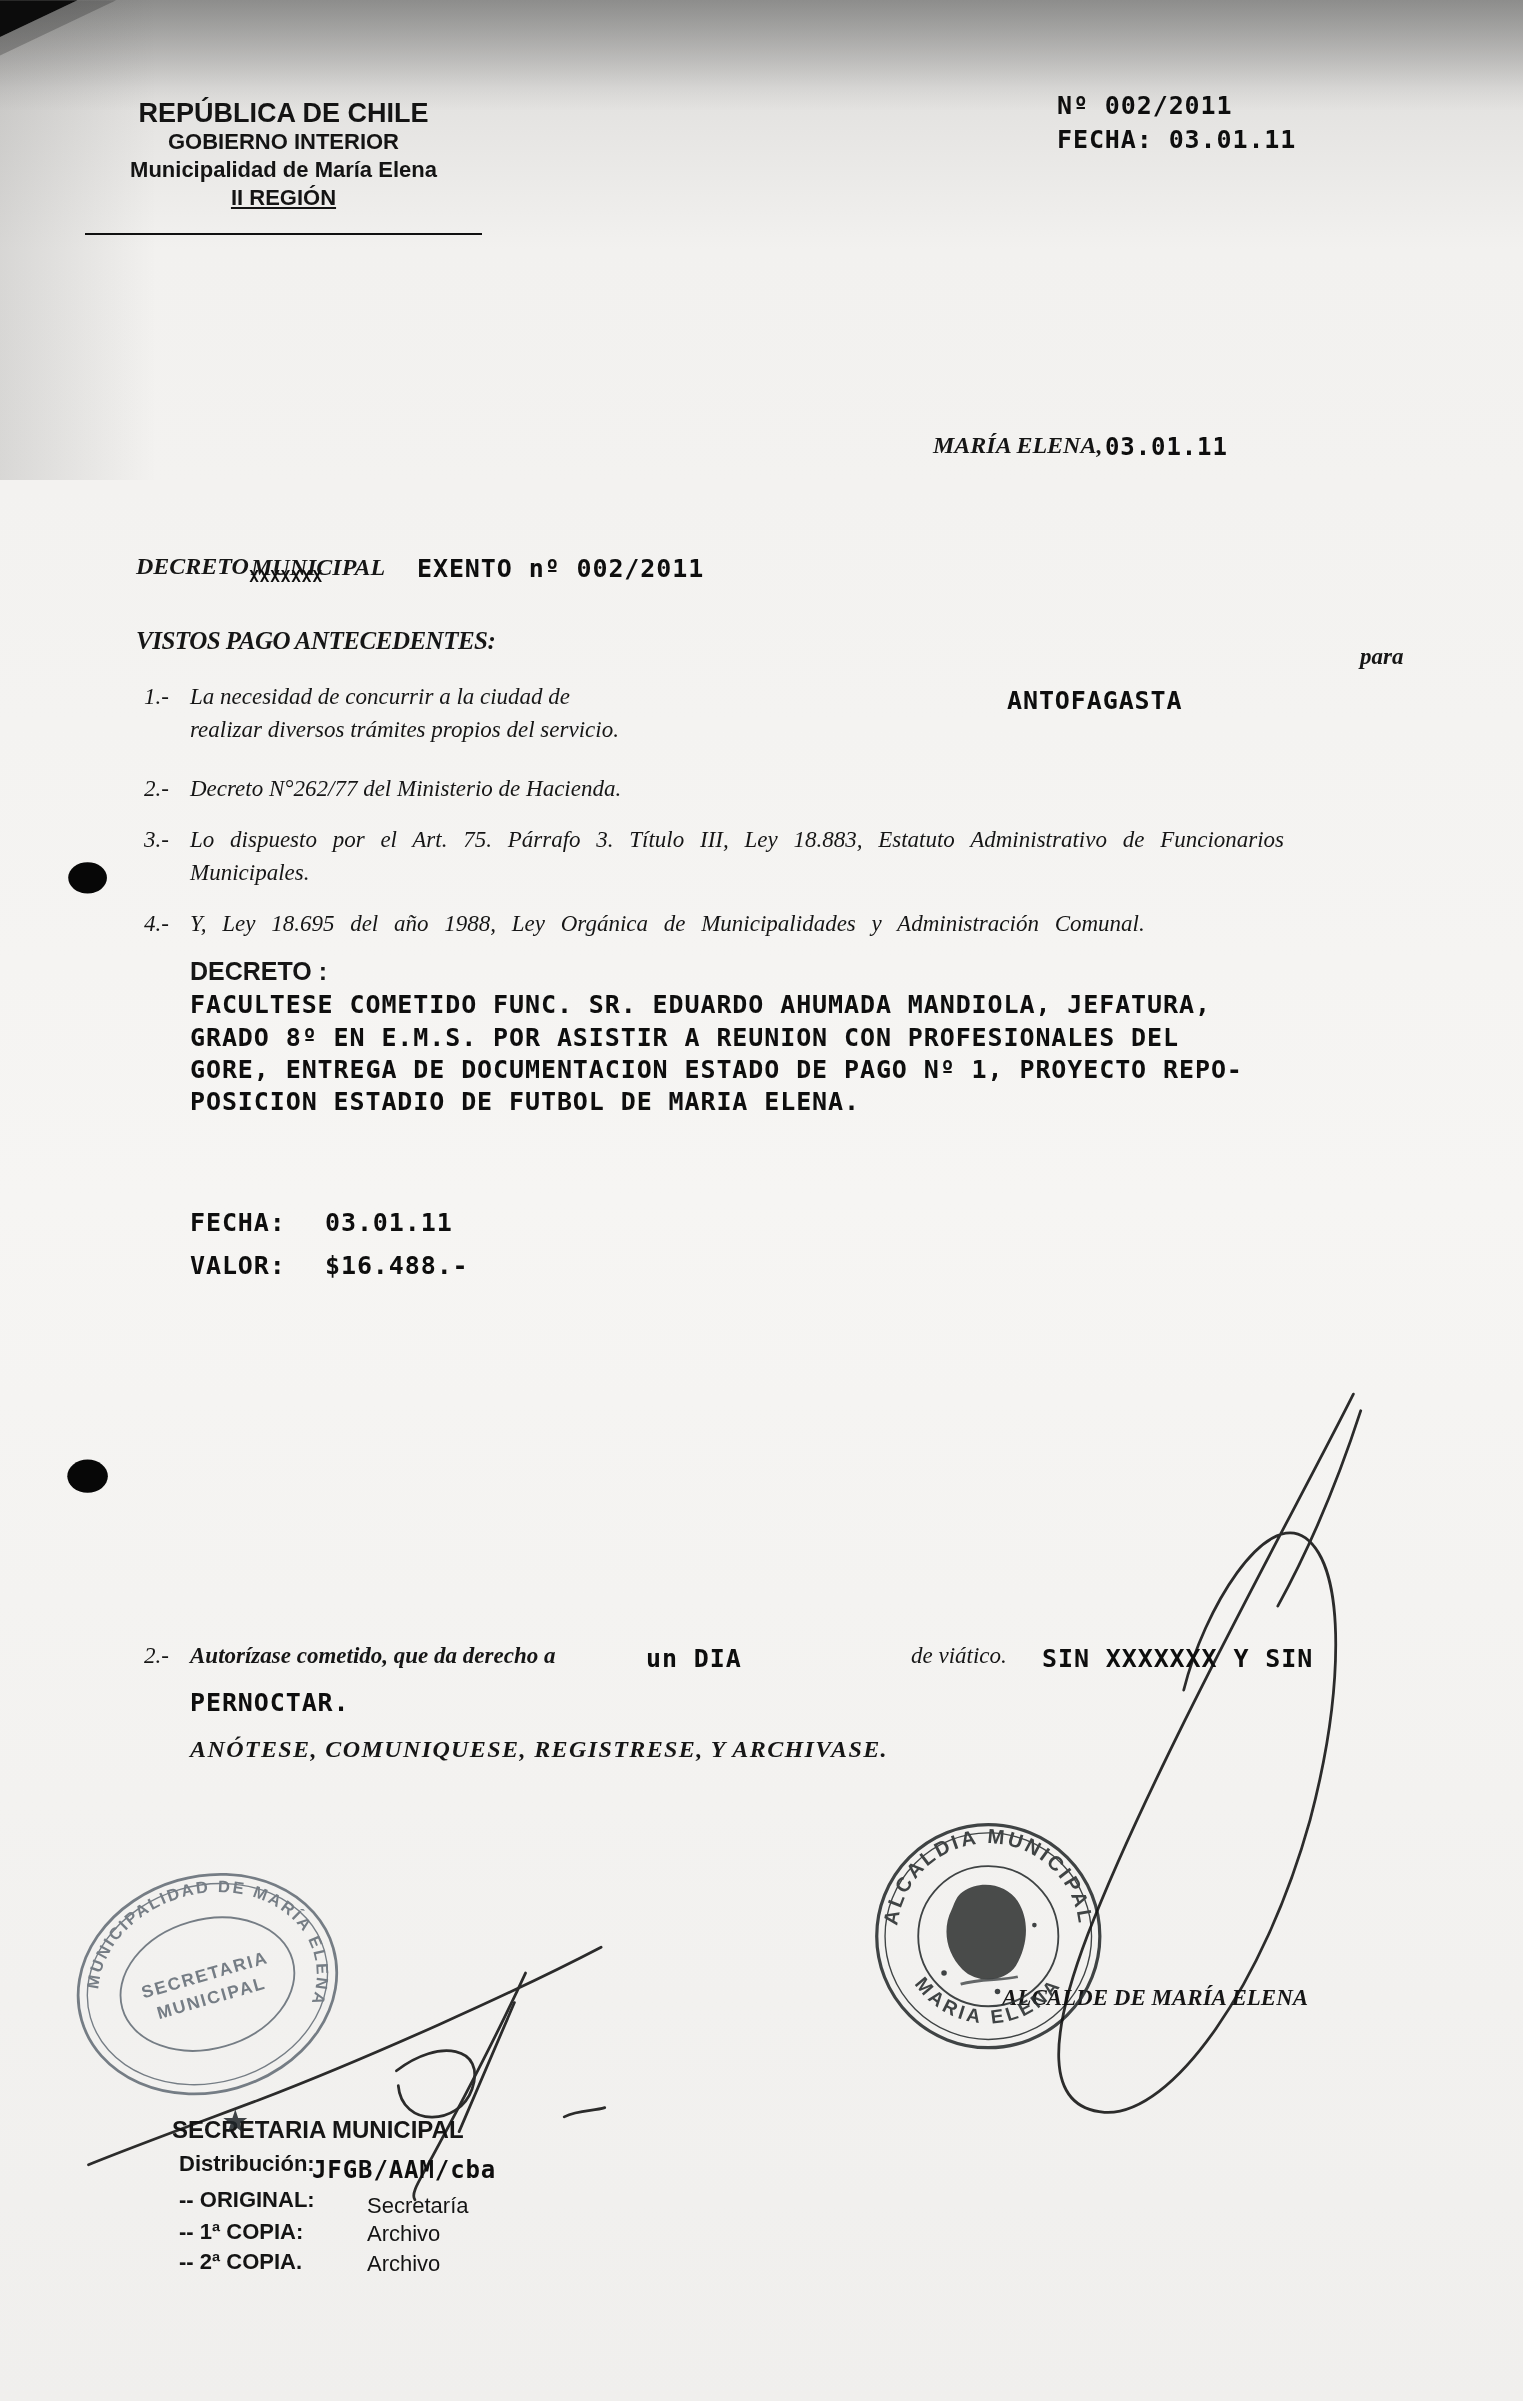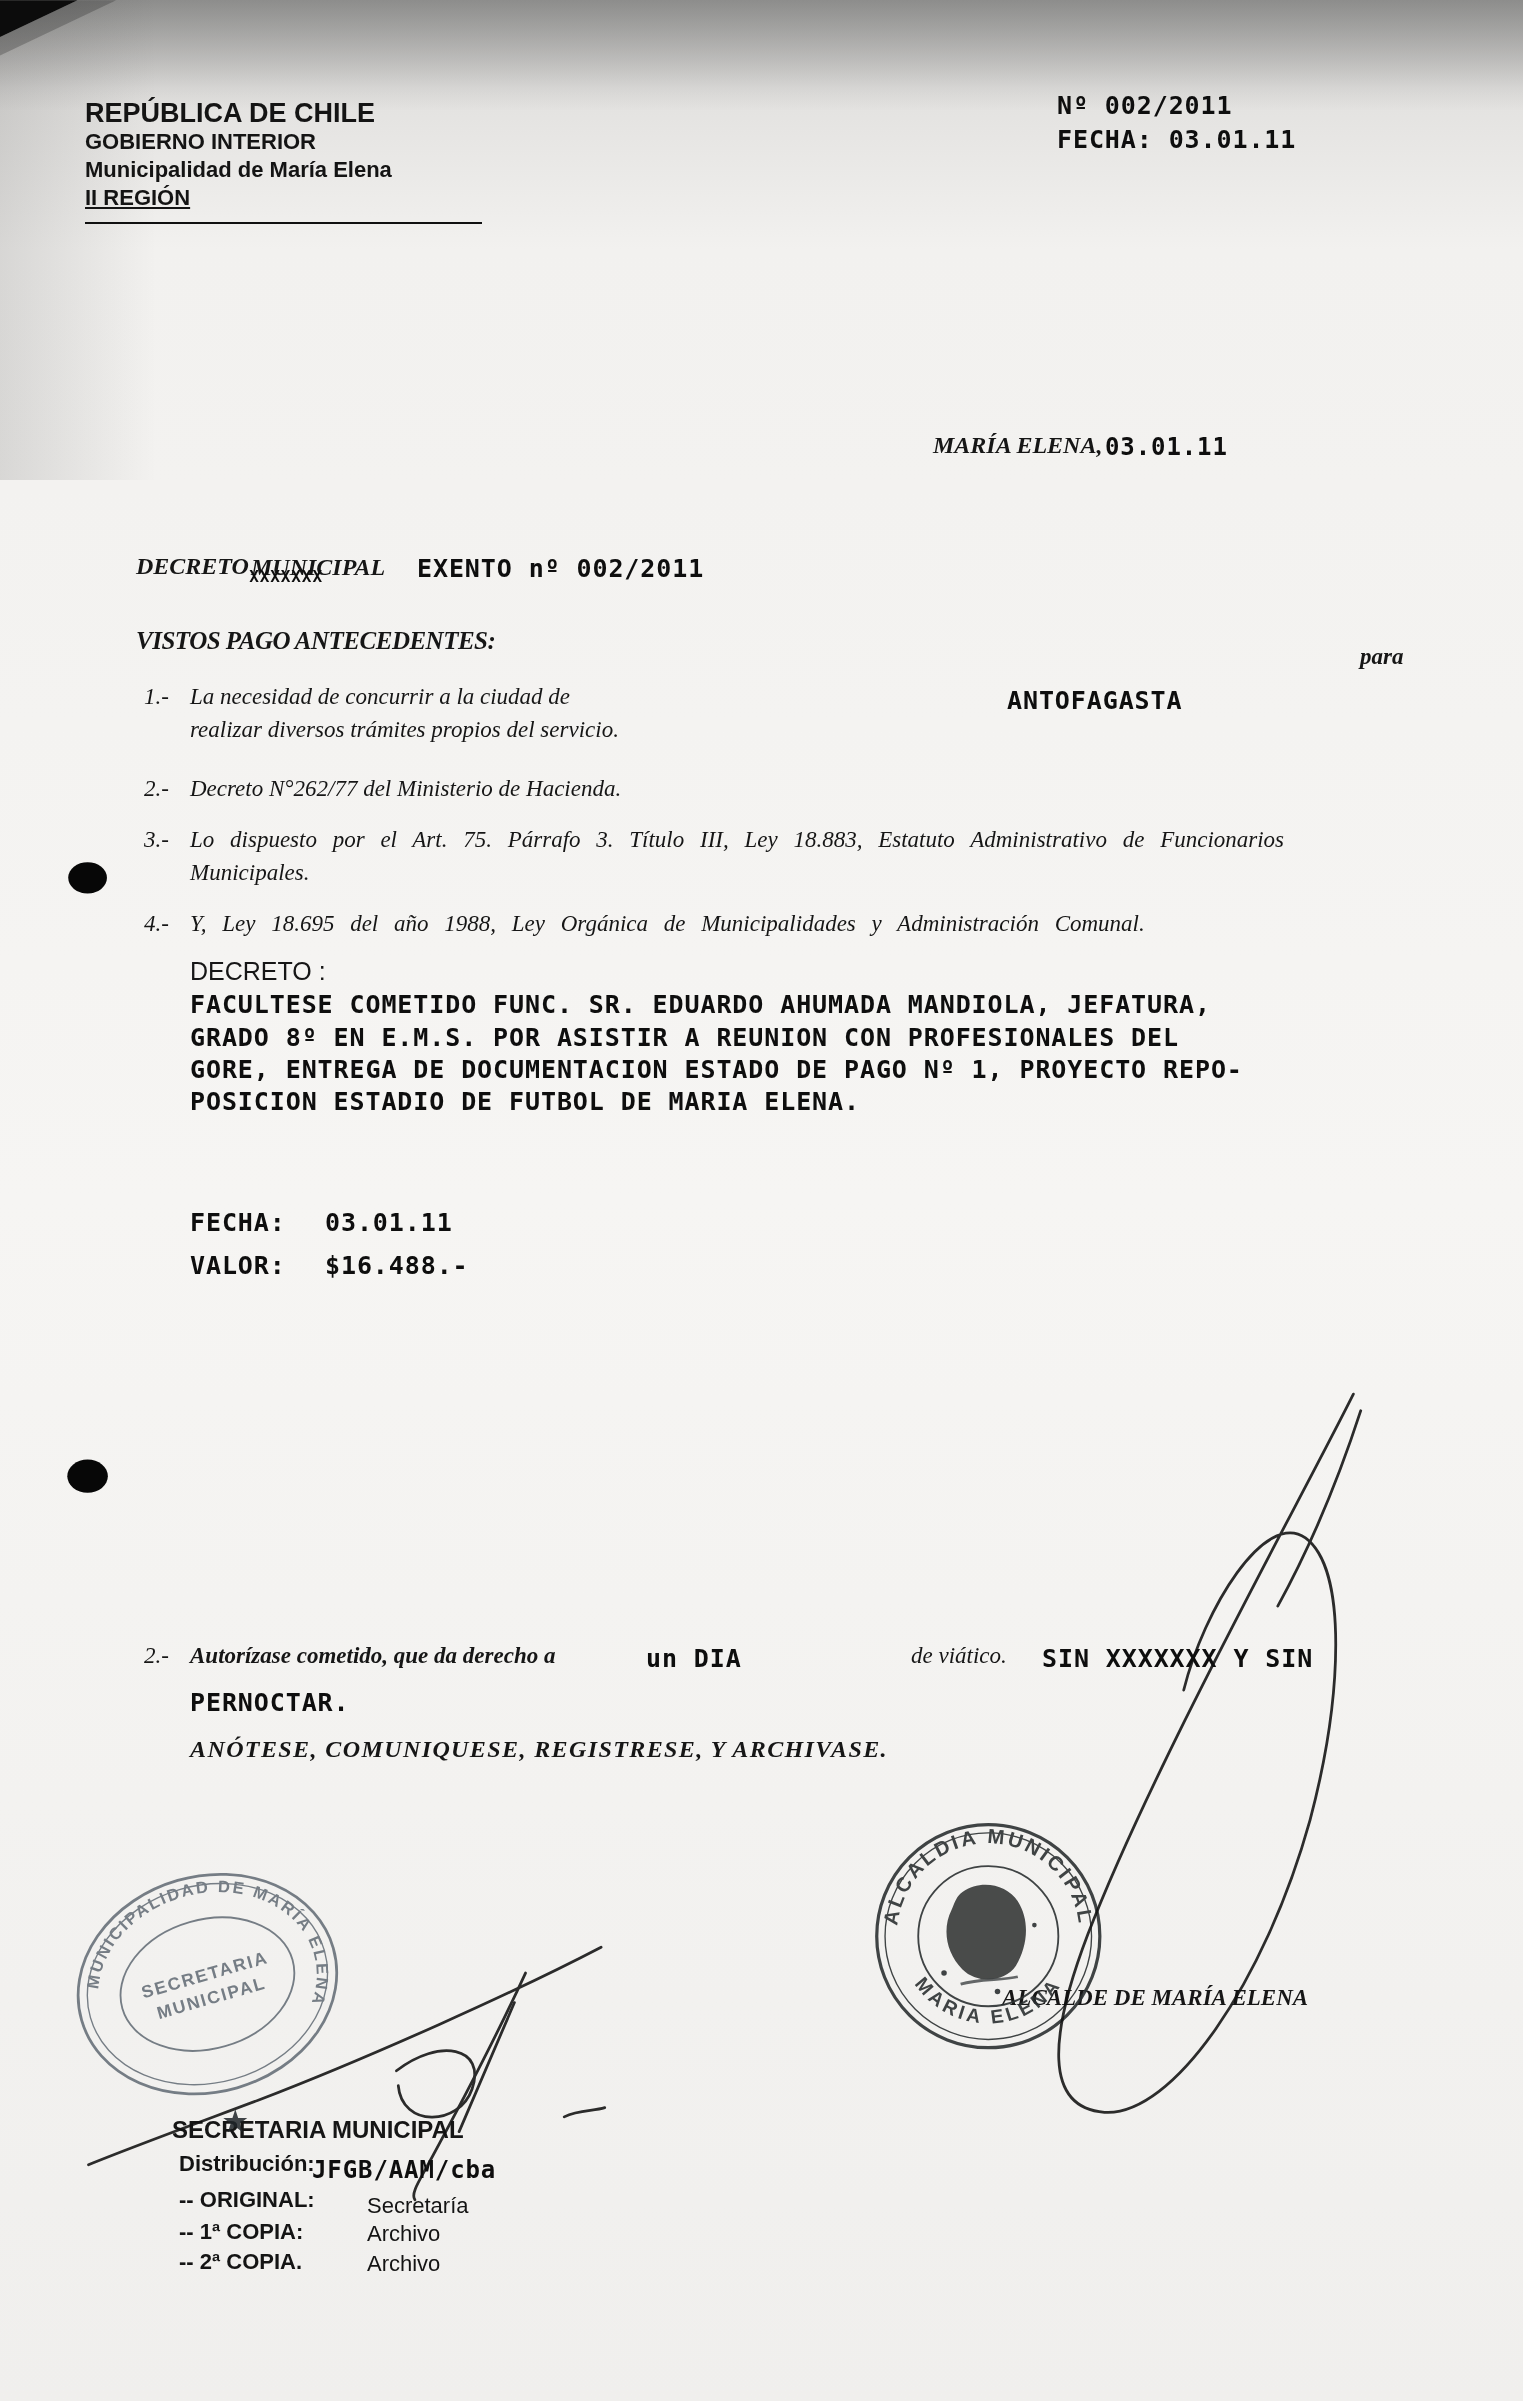--- a/index.html
+++ b/index.html
@@ -9,22 +9,22 @@
   .abs{position:absolute;white-space:nowrap;}
   .sans{font-family:"Liberation Sans",sans-serif;}
   .mono{font-family:"DejaVu Sans Mono","Liberation Mono",monospace;font-weight:600;color:#0e0e0e;letter-spacing:0.9px;}
   .ser-i{font-style:italic;}
   .ser-bi{font-style:italic;font-weight:bold;}
   .wide{word-spacing:10px;}
   .shade-top{position:absolute;left:0;top:0;width:100%;height:111px;
     background:linear-gradient(180deg,rgba(30,30,30,.30),rgba(30,30,30,0));}
   .shade-left{position:absolute;left:0;top:0;width:157px;height:480px;
     background:linear-gradient(90deg,rgba(20,20,20,.12),rgba(20,20,20,0));}
-  .letterhead{position:absolute;left:85px;top:98px;width:397px;
-    border-bottom:2.8px solid #101010;padding-bottom:10px;font-family:"Liberation Sans",sans-serif;font-weight:bold;color:#141414;}
+  .letterhead{position:absolute;left:85px;top:98px;width:397px;text-align:center;
+    border-bottom:2.8px solid #101010;padding-bottom:21px;font-family:"Liberation Sans",sans-serif;font-weight:bold;color:#141414;}
   .lh1{font-size:27px;line-height:30px;}
   .lh2{font-size:22px;line-height:28px;}
   .lh4{font-size:22px;line-height:28px;text-decoration:underline;}
   .docmeta{position:absolute;left:1057px;top:89px;font-size:25px;line-height:34px;}
   .struck-wrap{position:absolute;left:251px;top:551px;width:157px;height:37px;}
   .struck-wrap .w1{position:absolute;left:0;top:2.8px;font-size:24px;}
   .struck-wrap .w2{position:absolute;left:-1.8px;top:16px;font-size:16px;}
   .overlay{position:absolute;left:0;top:0;pointer-events:none;}
   .footer-label{font-family:"Liberation Sans",sans-serif;font-weight:bold;font-size:22px;color:#141414;}
   .footer-val{font-family:"Liberation Sans",sans-serif;font-size:22px;color:#141414;}
@@ -70,21 +70,21 @@
   <span class="abs ser-i" style="left:144px;top:776px;font-size:23px;">2.-</span>
   <span class="abs ser-i" style="left:190px;top:776px;font-size:23px;text-align:center;">Decreto N°262/77 del Ministerio de Hacienda.</span>
 
   <span class="abs ser-i" style="left:144px;top:827px;font-size:23px;">3.-</span>
   <span class="abs ser-i wide" style="left:190px;top:827px;font-size:23px;">Lo dispuesto por el Art. 75. Párrafo 3. Título III, Ley 18.883, Estatuto Administrativo de Funcionarios</span>
   <span class="abs ser-i" style="left:190px;top:860px;font-size:23px;">Municipales.</span>
 
   <span class="abs ser-i" style="left:144px;top:911px;font-size:23px;">4.-</span>
   <span class="abs ser-i wide" style="left:190px;top:911px;font-size:23px;">Y, Ley 18.695 del año 1988, Ley Orgánica de Municipalidades y Administración Comunal.</span>
 
-  <span class="abs sans" style="left:190px;top:957px;font-size:25px;font-weight:normal;">DECRETO :</span>
+  <span class="abs sans" style="left:190px;top:957px;font-size:25px;font-weight:bold;">DECRETO :</span>
 
   <span class="abs mono" style="left:190px;top:990px;font-size:25px;">FACULTESE COMETIDO FUNC. SR. EDUARDO AHUMADA MANDIOLA, JEFATURA,</span>
   <span class="abs mono" style="left:190px;top:1023px;font-size:25px;">GRADO 8º EN E.M.S. POR ASISTIR A REUNION CON PROFESIONALES DEL</span>
   <span class="abs mono" style="left:190px;top:1055px;font-size:25px;">GORE, ENTREGA DE DOCUMENTACION ESTADO DE PAGO Nº 1, PROYECTO REPO-</span>
   <span class="abs mono" style="left:190px;top:1087px;font-size:25px;">POSICION ESTADIO DE FUTBOL DE MARIA ELENA.</span>
 
   <span class="abs mono" style="left:190px;top:1208px;font-size:25px;">FECHA:</span>
   <span class="abs mono" style="left:325px;top:1208px;font-size:25px;">03.01.11</span>
   <span class="abs mono" style="left:190px;top:1251px;font-size:25px;">VALOR:</span>
   <span class="abs mono" style="left:325px;top:1251px;font-size:25px;">$16.488.-</span>

